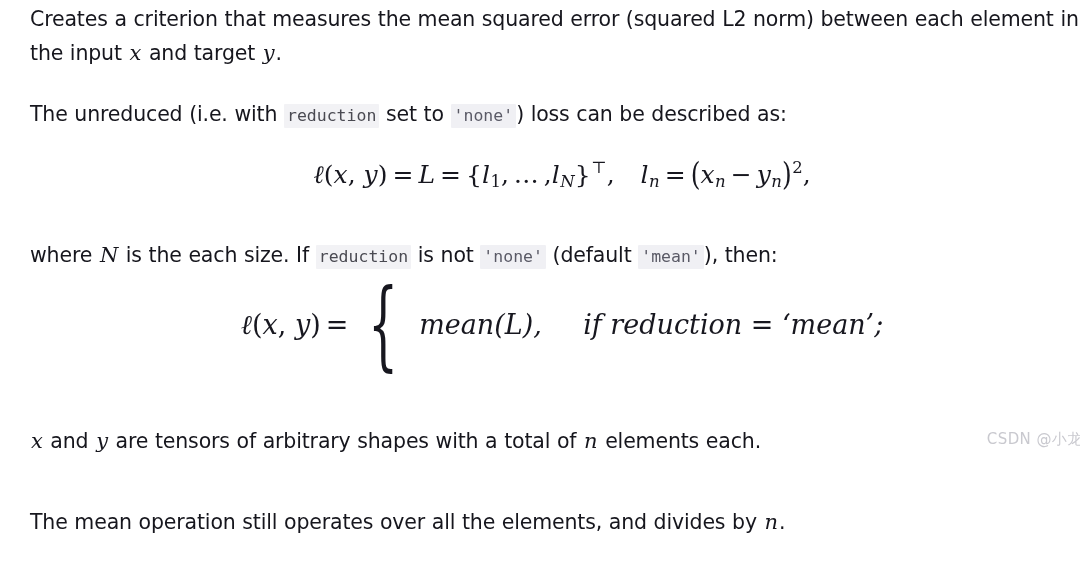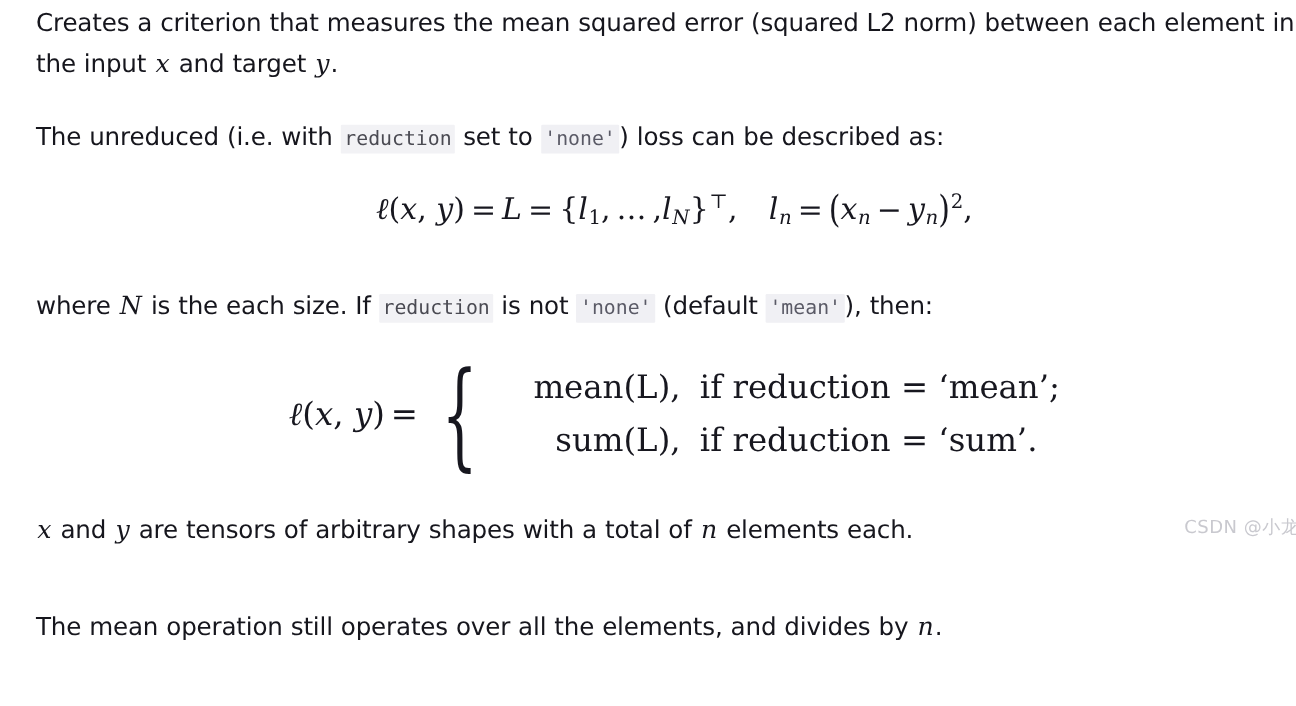--- a/index.html
+++ b/index.html
@@ -115,22 +115,23 @@
     font-size: 50px;
     line-height: 0.92;
     display: inline-block;
     transform: scaleY(1.95) scaleX(0.95);
     transform-origin: center;
     padding: 0 10px 0 6px;
     color: #17171f;
   }
   .cases-body {
     display: inline-block;
-    text-align: right;
+    text-align: left;
     padding-left: 10px;
+    font-style: italic;
   }
   .case-line {
     display: flex;
     align-items: baseline;
     line-height: 1.62;
     white-space: nowrap;
   }
   .case-val {
     display: inline-block;
     min-width: 148px;
@@ -170,24 +171,20 @@
 
   <div class="mathblock" style="top: 302px;">
     <span class="cases-wrap">
       <span class="cases-lhs"><span class="it">ℓ</span><span class="up">(</span><span class="it">x</span><span class="up">,</span>&nbsp;<span class="it">y</span><span class="up">)</span><span class="op">=</span></span>
       <span class="brace">{</span>
       <span class="cases-body">
         <span class="case-line">
           <span class="case-val">mean(L),</span>
           <span class="case-cond">if reduction = ‘mean’;</span>
         </span>
-        <span class="case-line">
-          <span class="case-val">sum(L),</span>
-          <span class="case-cond">if reduction = ‘sum’.</span>
-        </span>
       </span>
     </span>
   </div>
 
   <div class="para" style="top: 424px;"><span class="mi">x</span><span> and </span><span class="mi">y</span><span> are tensors of arbitrary shapes with a total of </span><span class="mi">n</span><span> elements each.</span></div>
 
   <div class="para" style="top: 489px; margin-top: 16px;"><span>The mean operation still operates over all the elements, and divides by </span><span class="mi">n</span><span>.</span></div>
 
 
   <div class="watermark">CSDN @小龙呀</div>

